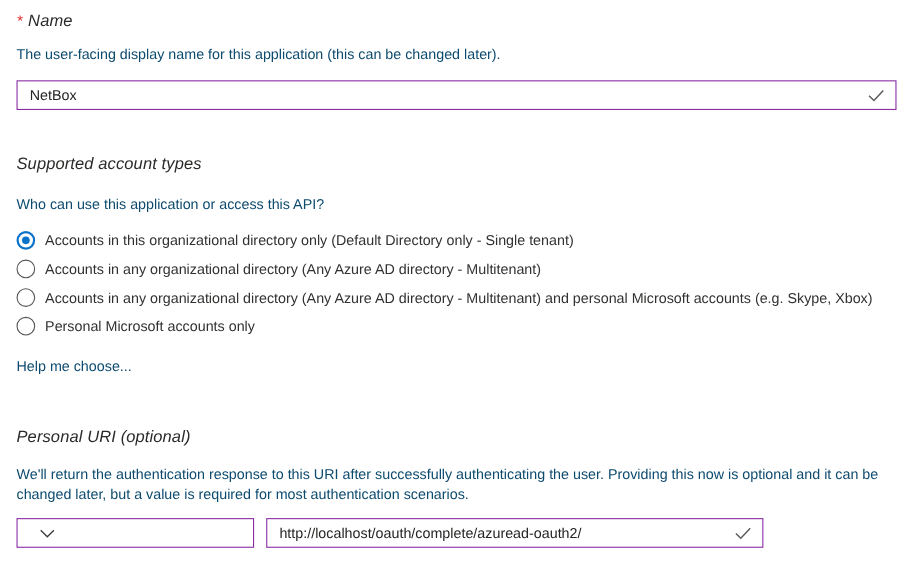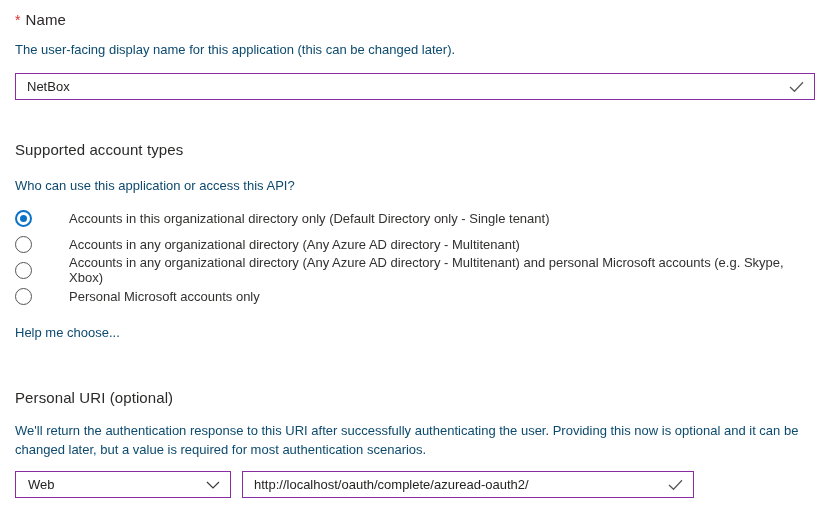--- a/index.html
+++ b/index.html
@@ -9,20 +9,21 @@
     color:#323130;
     -webkit-font-smoothing:antialiased;
   }
   .page { padding:0 14px 0 15px; width:829px; }
 
   .section-title {
     font-size:15px;
     font-weight:400;
     color:#2b2a29;
     letter-spacing:.1px;
+    font-style:italic;
   }
   .required-star { color:#e02d2d; margin-right:5px; font-size:14px; }
   .body-text { font-size:13px; color:#0c4a6e; }
 
   #name-heading { padding-top:11px; }
   #name-desc { margin-top:14px; }
 
   .field {
     margin-top:16px;
     height:27px;
@@ -48,21 +49,20 @@
 
   #account-title { margin-top:41px; }
   #account-question { margin-top:20px; }
 
   .radio-group { margin-top:12px; }
   .radio-row {
     height:26px;
     display:flex;
     align-items:center;
     cursor:pointer;
-    gap:28px;
   }
   .radio-circle {
     width:17px; height:17px;
     border-radius:50%;
     border:1px solid #565554;
     margin-right:9px;
     flex:0 0 auto;
     display:flex; align-items:center; justify-content:center;
     background:#fff;
   }
@@ -143,21 +143,20 @@
   <div id="help-link">Help me choose...</div>
 
   <div class="section-title" id="redirect-title">Personal URI (optional)</div>
   <div class="body-text" id="redirect-desc">
     <div>We'll return the authentication response to this URI after successfully authenticating the user. Providing this now is optional and it can be</div>
     <div>changed later, but a value is required for most authentication scenarios.</div>
   </div>
 
   <div class="uri-row">
     <div class="select-box">
-      <span class="select-text">Web</span>
       <span class="check-icon">
         <svg width="14" height="8" viewBox="0 0 14 8">
             <path d="M1 1 L7 7 L13 1" fill="none" stroke="#3b3a39" stroke-width="1.2"></path>
           </svg>
       </span>
     </div>
     <div class="field uri-field">
       <input type="text" value="http://localhost/oauth/complete/azuread-oauth2/" style="">
       <span class="check-icon">
         <svg width="15" height="12" viewBox="0 0 15 12">

